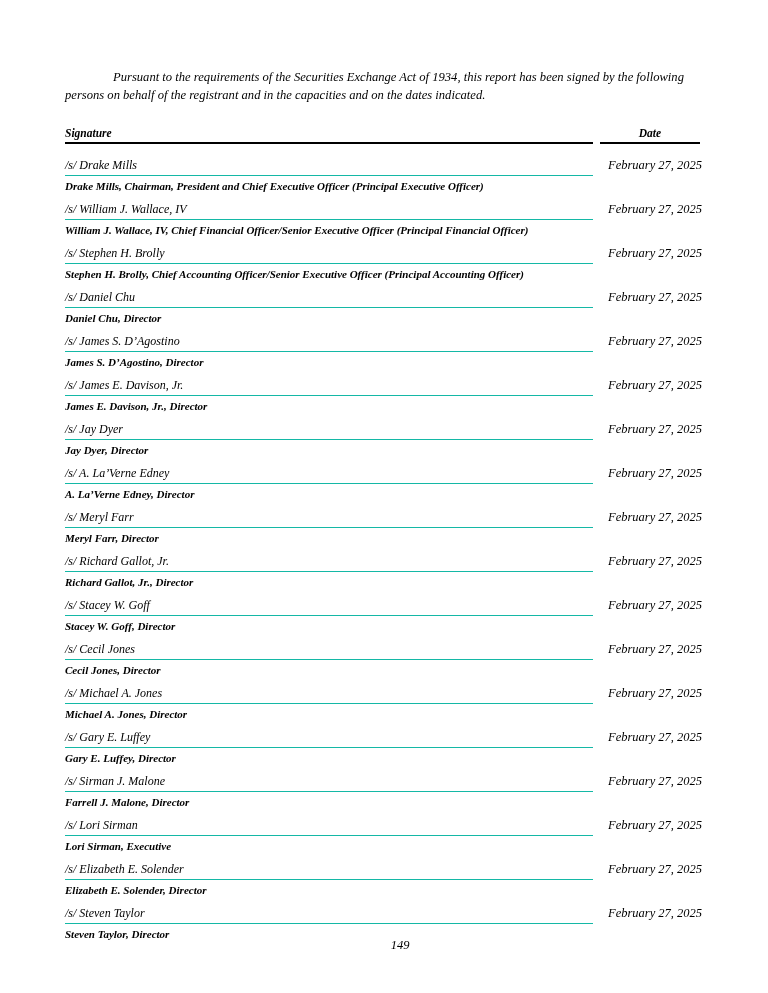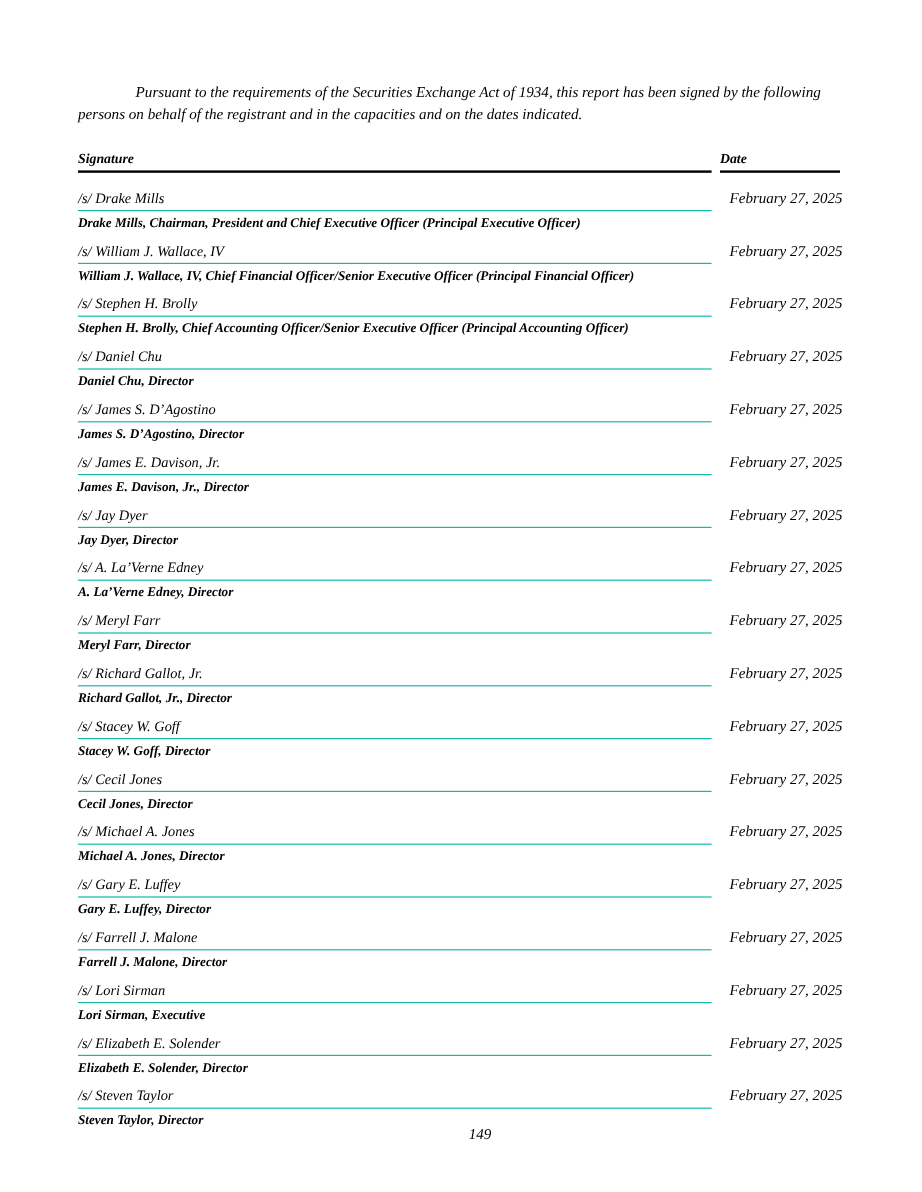--- a/index.html
+++ b/index.html
@@ -33,21 +33,21 @@
     text-align: left;
     font-weight: bold;
     font-size: 11.5px;
     line-height: 13px;
     padding-bottom: 2px;
     border-bottom: 2px solid #000;
   }
   .th-gap { width: 7px; }
   .th-date {
     width: 100px;
-    text-align: left;
+    text-align: center;
     font-weight: bold;
     font-size: 11.5px;
     line-height: 13px;
     padding-bottom: 2px;
     border-bottom: 2px solid #000;
   }
   .rows {
     margin-top: 14px;
   }
   .sig-row {
@@ -209,21 +209,21 @@
   <div class="sig-row">
     <div class="row-sig-col">
       <div class="sig-name">/s/ Gary E. Luffey</div>
       <div class="sig-title">Gary E. Luffey, Director</div>
     </div>
     <div class="row-date-col">February 27, 2025</div>
   </div>
 
   <div class="sig-row">
     <div class="row-sig-col">
-      <div class="sig-name">/s/ Farrell J. Malone</div>
+      <div class="sig-name">/s/ Sirman J. Malone</div>
       <div class="sig-title">Farrell J. Malone, Director</div>
     </div>
     <div class="row-date-col">February 27, 2025</div>
   </div>
 
   <div class="sig-row">
     <div class="row-sig-col">
       <div class="sig-name">/s/ Lori Sirman</div>
       <div class="sig-title">Lori Sirman, Executive</div>
     </div>

